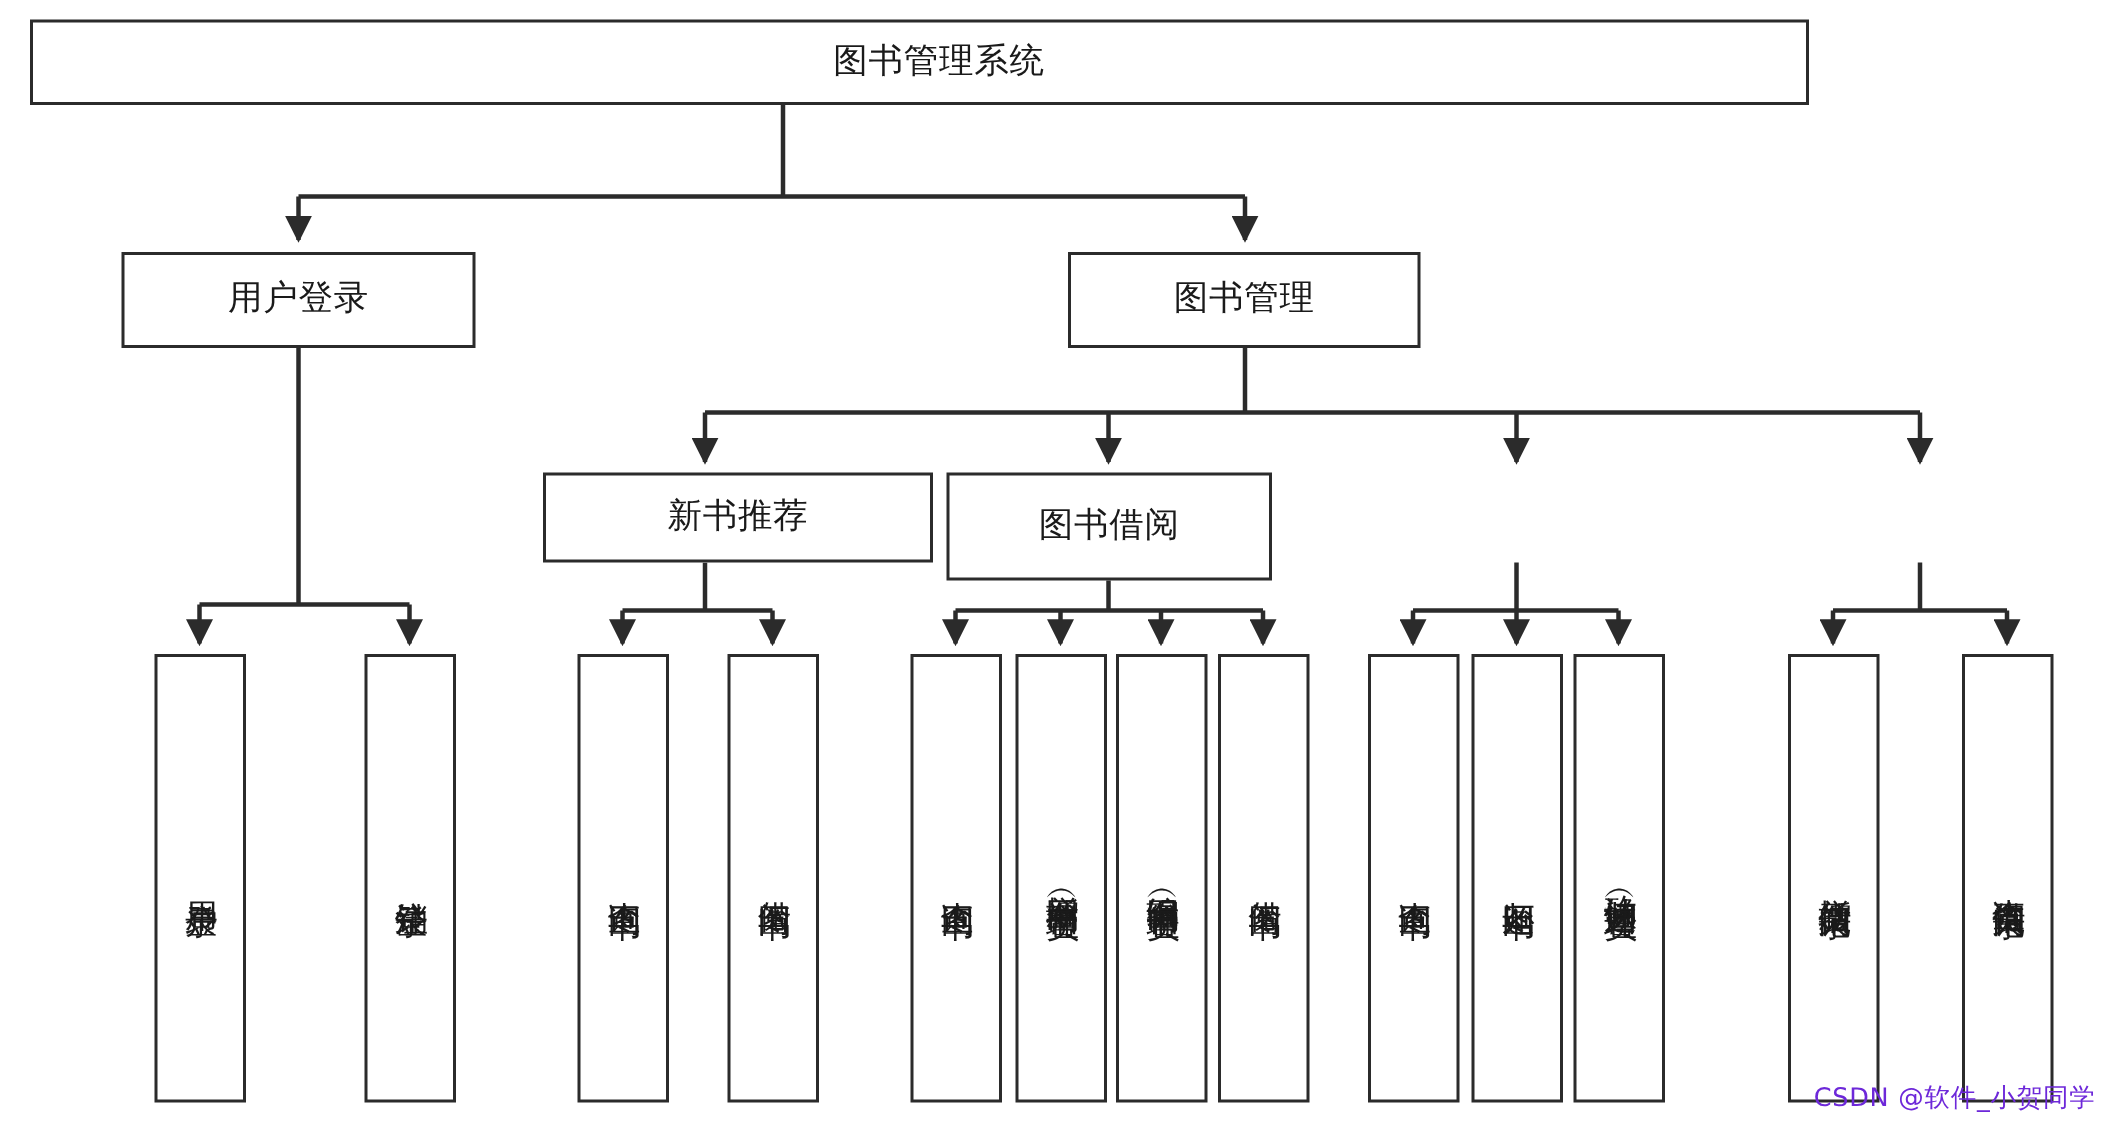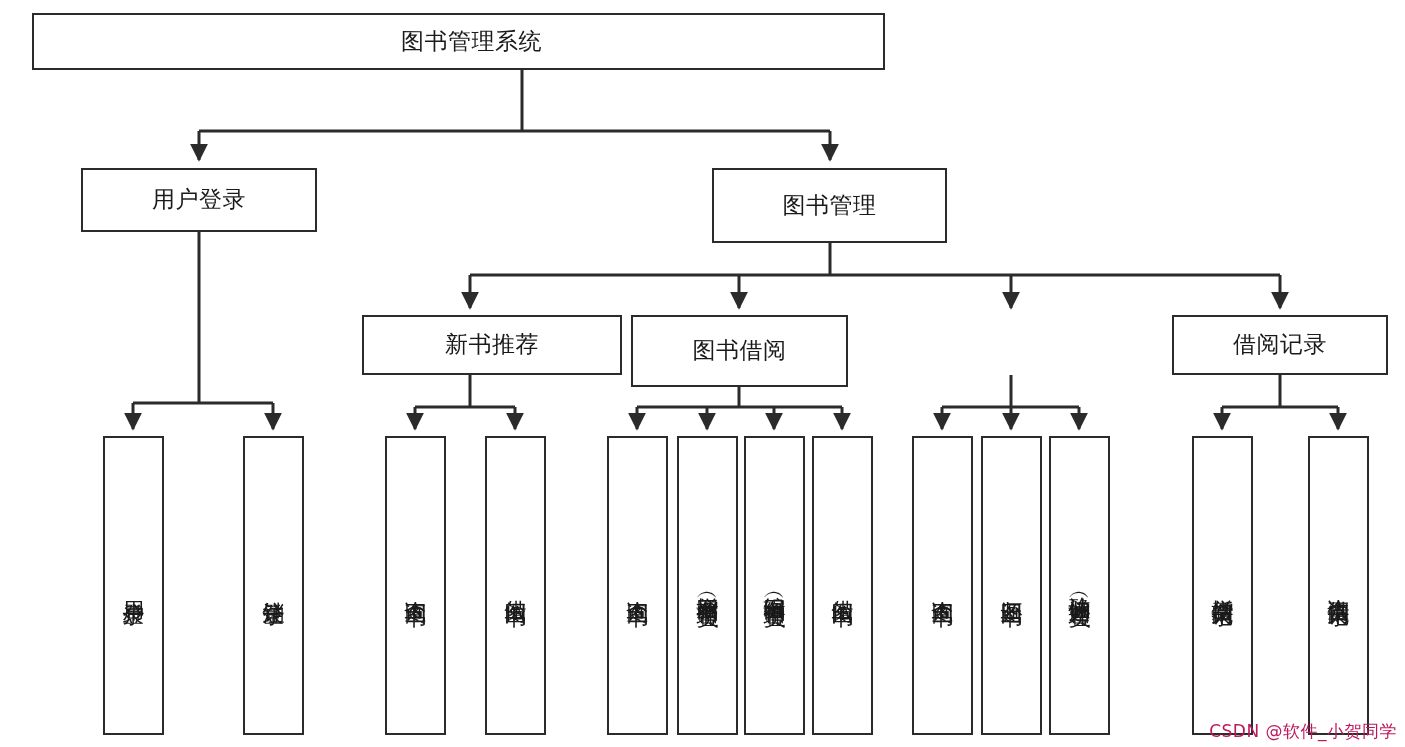--- a/index.html
+++ b/index.html
@@ -57,21 +57,21 @@
     font-size: 22px;
     line-height: 1.08;
     letter-spacing: 1.5px;
     white-space: nowrap;
   }
   .watermark {
     position: absolute;
     right: 8px;
     bottom: 4px;
     font-size: 17px;
-    color: #be185d;
+    color: #6d28d9;
     font-family: "DejaVu Sans", "Liberation Sans", sans-serif;
     white-space: nowrap;
     letter-spacing: 0.5px;
   }
 </style>
 </head>
 <body>
 
 <div id="canvas">
 
@@ -119,44 +119,41 @@
       <path d="M 1079 407 L 1079 429" marker-end="url(#arrow)"></path>
 
       <path d="M 1280 375 L 1280 407"></path>
       <path d="M 1222 407 L 1338 407"></path>
       <path d="M 1222 407 L 1222 429" marker-end="url(#arrow)"></path>
       <path d="M 1338 407 L 1338 429" marker-end="url(#arrow)"></path>
 
     </g>
   </svg>
 
-  <div class="node horiz root" style="left:32px; top:13px; width:853px; height:57px;padding-left:26px;">
+  <div class="node horiz root" style="left:20px; top:13px; width:1186px; height:57px;padding-left:26px;">
     <span class="label">图书管理系统</span>
   </div>
 
   <div class="node horiz" style="left:81px; top:168px; width:236px; height:64px;">
     <span class="label">用户登录</span>
   </div>
 
-  <div class="node horiz" style="left:712px; top:168px; width:235px; height:75px;">
+  <div class="node horiz" style="left:712px; top:168px; width:235px; height:64px;">
     <span class="label">图书管理</span>
   </div>
 
   <div class="node horiz" style="left:362px; top:315px; width:260px; height:60px;">
     <span class="label">新书推荐</span>
   </div>
 
   <div class="node horiz" style="left:631px; top:315px; width:217px; height:72px;">
     <span class="label">图书借阅</span>
   </div>
 
 
-  <div class="node horiz" style="left:1172px; top:315px; width:216px; height:60px;">
-    <span class="label">借阅记录</span>
-  </div>
 
   <div class="node vert" style="left:103px; top:436px; width:61px; height:299px;">
     <span class="label">用户登录</span>
   </div>
 
   <div class="node vert" style="left:243px; top:436px; width:61px; height:299px;">
     <span class="label">注销登录</span>
   </div>
 
   <div class="node vert" style="left:385px; top:436px; width:61px; height:299px;">

